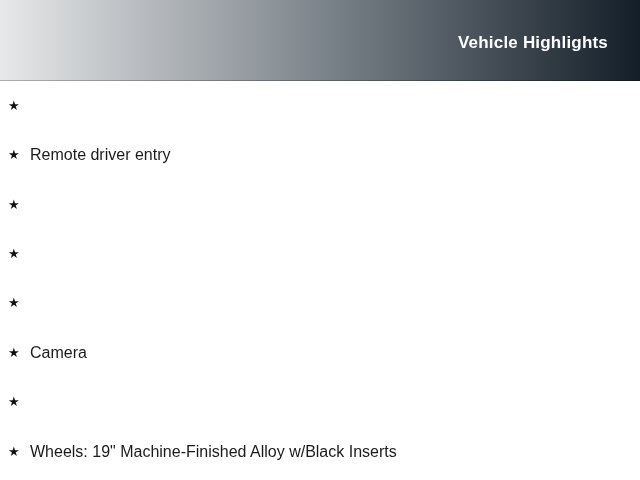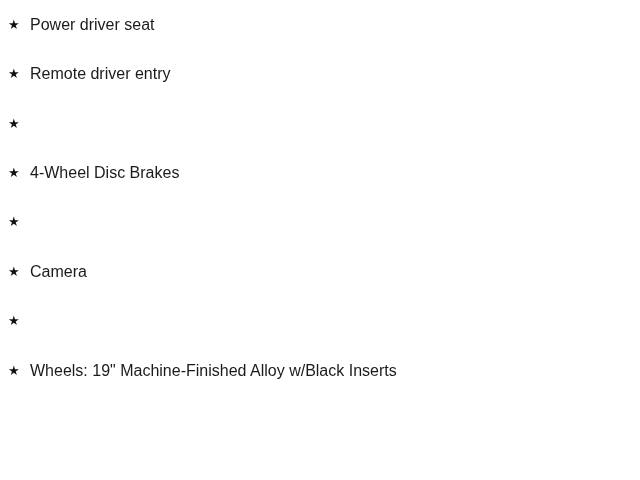--- a/index.html
+++ b/index.html
@@ -55,36 +55,37 @@
     font-size: 13px;
     color: #111111;
     text-align: left;
   }
 </style>
 </head>
 <body>
 
 <div class="page">
 
+  <div class="header">
+    <span class="header-title">Vehicle Highlights</span>
+  </div>
 
   <ul class="highlights-list">
     <li class="highlight-item">
       <span class="star">★</span>
-      <span>Power driver seat</span>
     </li>
     <li class="highlight-item">
       <span class="star">★</span>
       <span>Remote driver entry</span>
     </li>
     <li class="highlight-item">
       <span class="star">★</span>
     </li>
     <li class="highlight-item">
       <span class="star">★</span>
-      <span>4-Wheel Disc Brakes</span>
     </li>
     <li class="highlight-item">
       <span class="star">★</span>
     </li>
     <li class="highlight-item">
       <span class="star">★</span>
       <span>Camera</span>
     </li>
     <li class="highlight-item">
       <span class="star">★</span>

